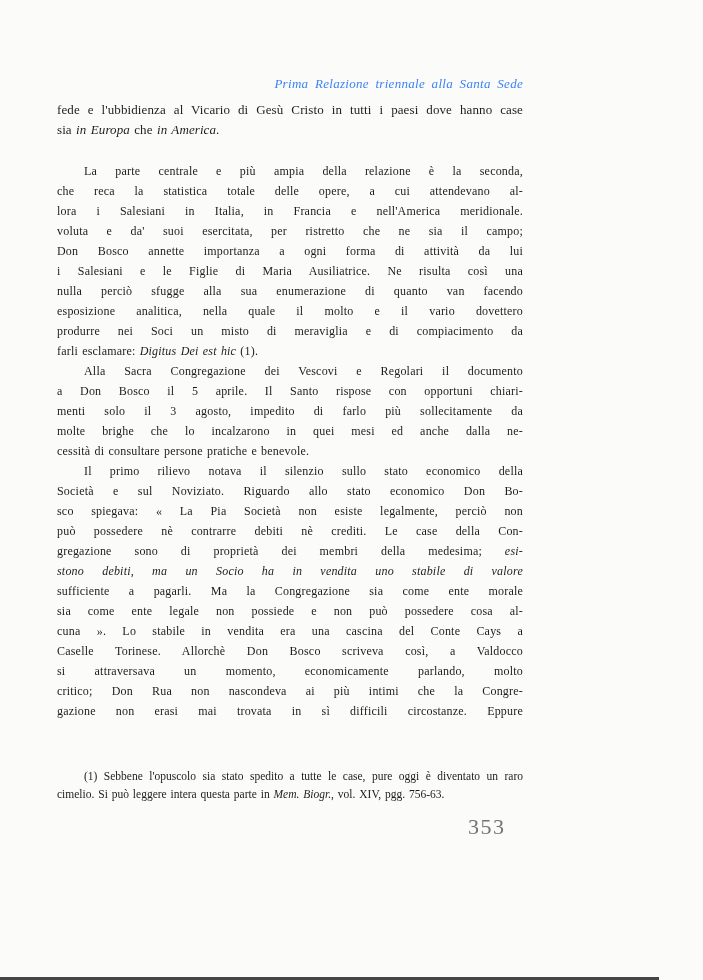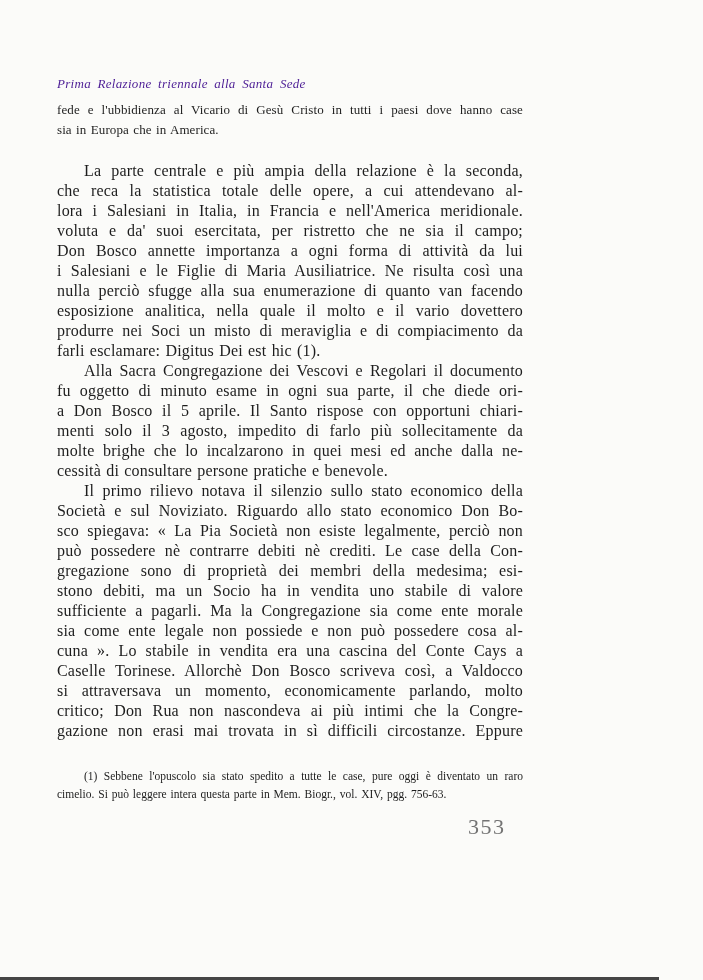--- a/index.html
+++ b/index.html
@@ -8,38 +8,38 @@
     position:relative;
     width:703px;height:980px;
     background:#fbfbf9;
     font-family:"Liberation Serif",serif;
     color:#1d1d1d;
     overflow:hidden;
     margin:0 auto;
   }
   .running-header{
     position:absolute;left:57px;top:76px;width:466px;
-    text-align:left;
+    text-align:right;
     font-style:italic;
     font-size:13px;
     letter-spacing:.3px;
     word-spacing:3px;
-    color:#4c1d95;
+    color:#3b82f6;
   }
   .textcol{position:absolute;left:57px;width:466px;}
   .intro-block{top:100px;font-size:13px;letter-spacing:.1px;}
   .intro-block .line{line-height:19.5px;height:19.5px;}
-  .body-block{top:161px;font-size:16px;letter-spacing:.2px;}
+  .body-block{top:161px;font-size:12px;letter-spacing:.2px;}
   .body-block .line{line-height:20px;height:20px;}
   .footnote-block{top:767px;font-size:11.5px;}
   .footnote-block .line{line-height:18px;height:18px;}
   .line{word-spacing:1px;}
   .line.j{text-align:justify;text-align-last:justify;}
   .line.ind{text-indent:27px;}
-  .it{}
+  .it{font-style:italic;}
   .page-number{
     position:absolute;left:468px;top:814px;
     font-size:22px;letter-spacing:1.5px;color:#737373;
   }
   .scan-edge{
     position:absolute;left:0;bottom:0;
     width:659px;height:3px;background:#454545;
   }
 </style>
 </head>
@@ -58,21 +58,20 @@
       <div class="line j"><span>che reca la statistica totale delle opere, a cui attendevano al-</span></div>
       <div class="line j"><span>lora i Salesiani in Italia, in Francia e nell'America meridionale.</span></div>
       <div class="line j"><span>voluta e da' suoi esercitata, per ristretto che ne sia il campo;</span></div>
       <div class="line j"><span>Don Bosco annette importanza a ogni forma di attività da lui</span></div>
       <div class="line j"><span>i Salesiani e le Figlie di Maria Ausiliatrice. Ne risulta così una</span></div>
       <div class="line j"><span>nulla perciò sfugge alla sua enumerazione di quanto van facendo</span></div>
       <div class="line j"><span>esposizione analitica, nella quale il molto e il vario dovettero</span></div>
       <div class="line j"><span>produrre nei Soci un misto di meraviglia e di compiacimento da</span></div>
       <div class="line"><span>farli esclamare: </span><span class="it">Digitus Dei est hic</span><span> (1).</span></div>
       <div class="line j ind"><span>Alla Sacra Congregazione dei Vescovi e Regolari il documento</span></div>
-      <div class="line j"><span>fu oggetto di minuto esame in ogni sua parte, il che diede ori-</span></div>
       <div class="line j"><span>a Don Bosco il 5 aprile. Il Santo rispose con opportuni chiari-</span></div>
       <div class="line j"><span>menti solo il 3 agosto, impedito di farlo più sollecitamente da</span></div>
       <div class="line j"><span>molte brighe che lo incalzarono in quei mesi ed anche dalla ne-</span></div>
       <div class="line"><span>cessità di consultare persone pratiche e benevole.</span></div>
       <div class="line j ind"><span>Il primo rilievo notava il silenzio sullo stato economico della</span></div>
       <div class="line j"><span>Società e sul Noviziato. Riguardo allo stato economico Don Bo-</span></div>
       <div class="line j"><span>sco spiegava: « La Pia Società non esiste legalmente, perciò non</span></div>
       <div class="line j"><span>può possedere nè contrarre debiti nè crediti. Le case della Con-</span></div>
       <div class="line j"><span>gregazione sono di proprietà dei membri della medesima; </span><span class="it">esi-</span></div>
       <div class="line j"><span class="it">stono debiti, ma un Socio ha in vendita uno stabile di valore</span></div>

